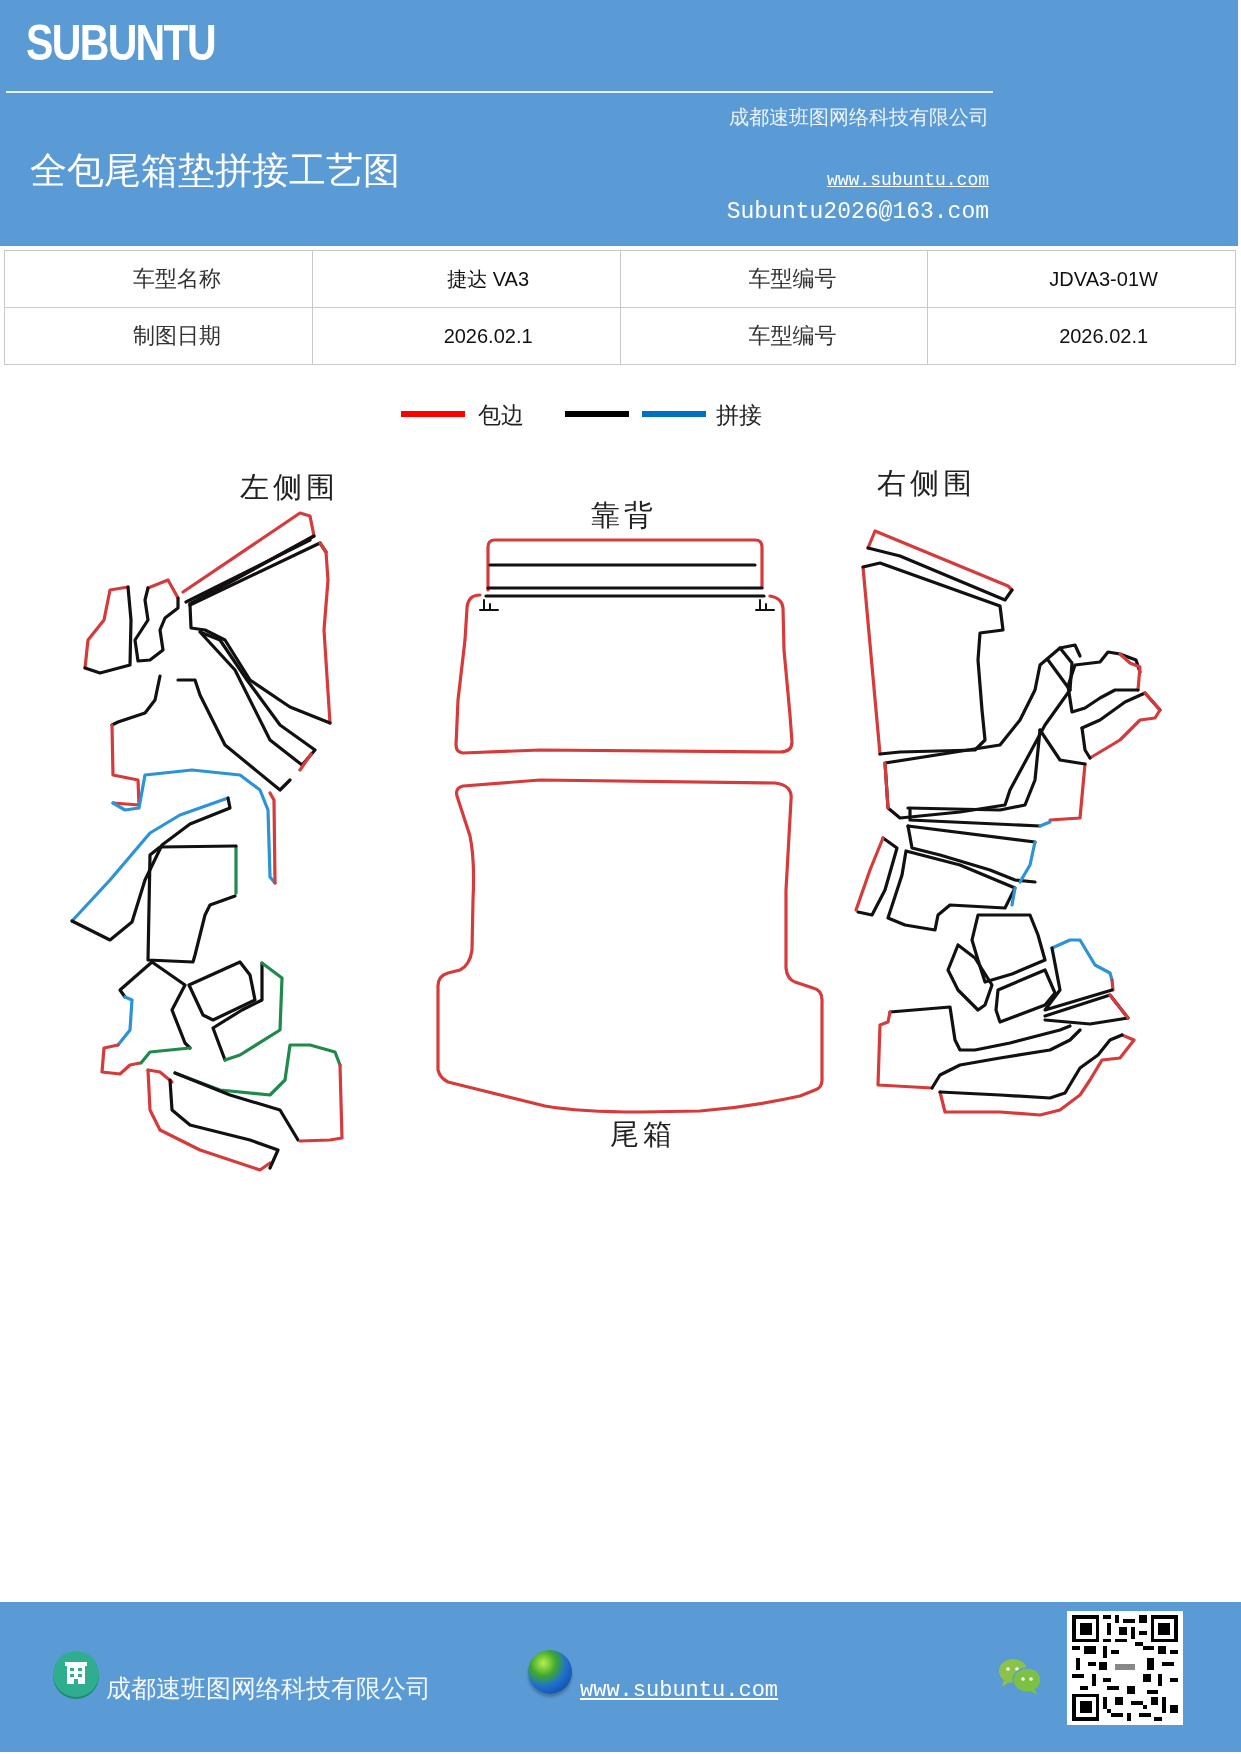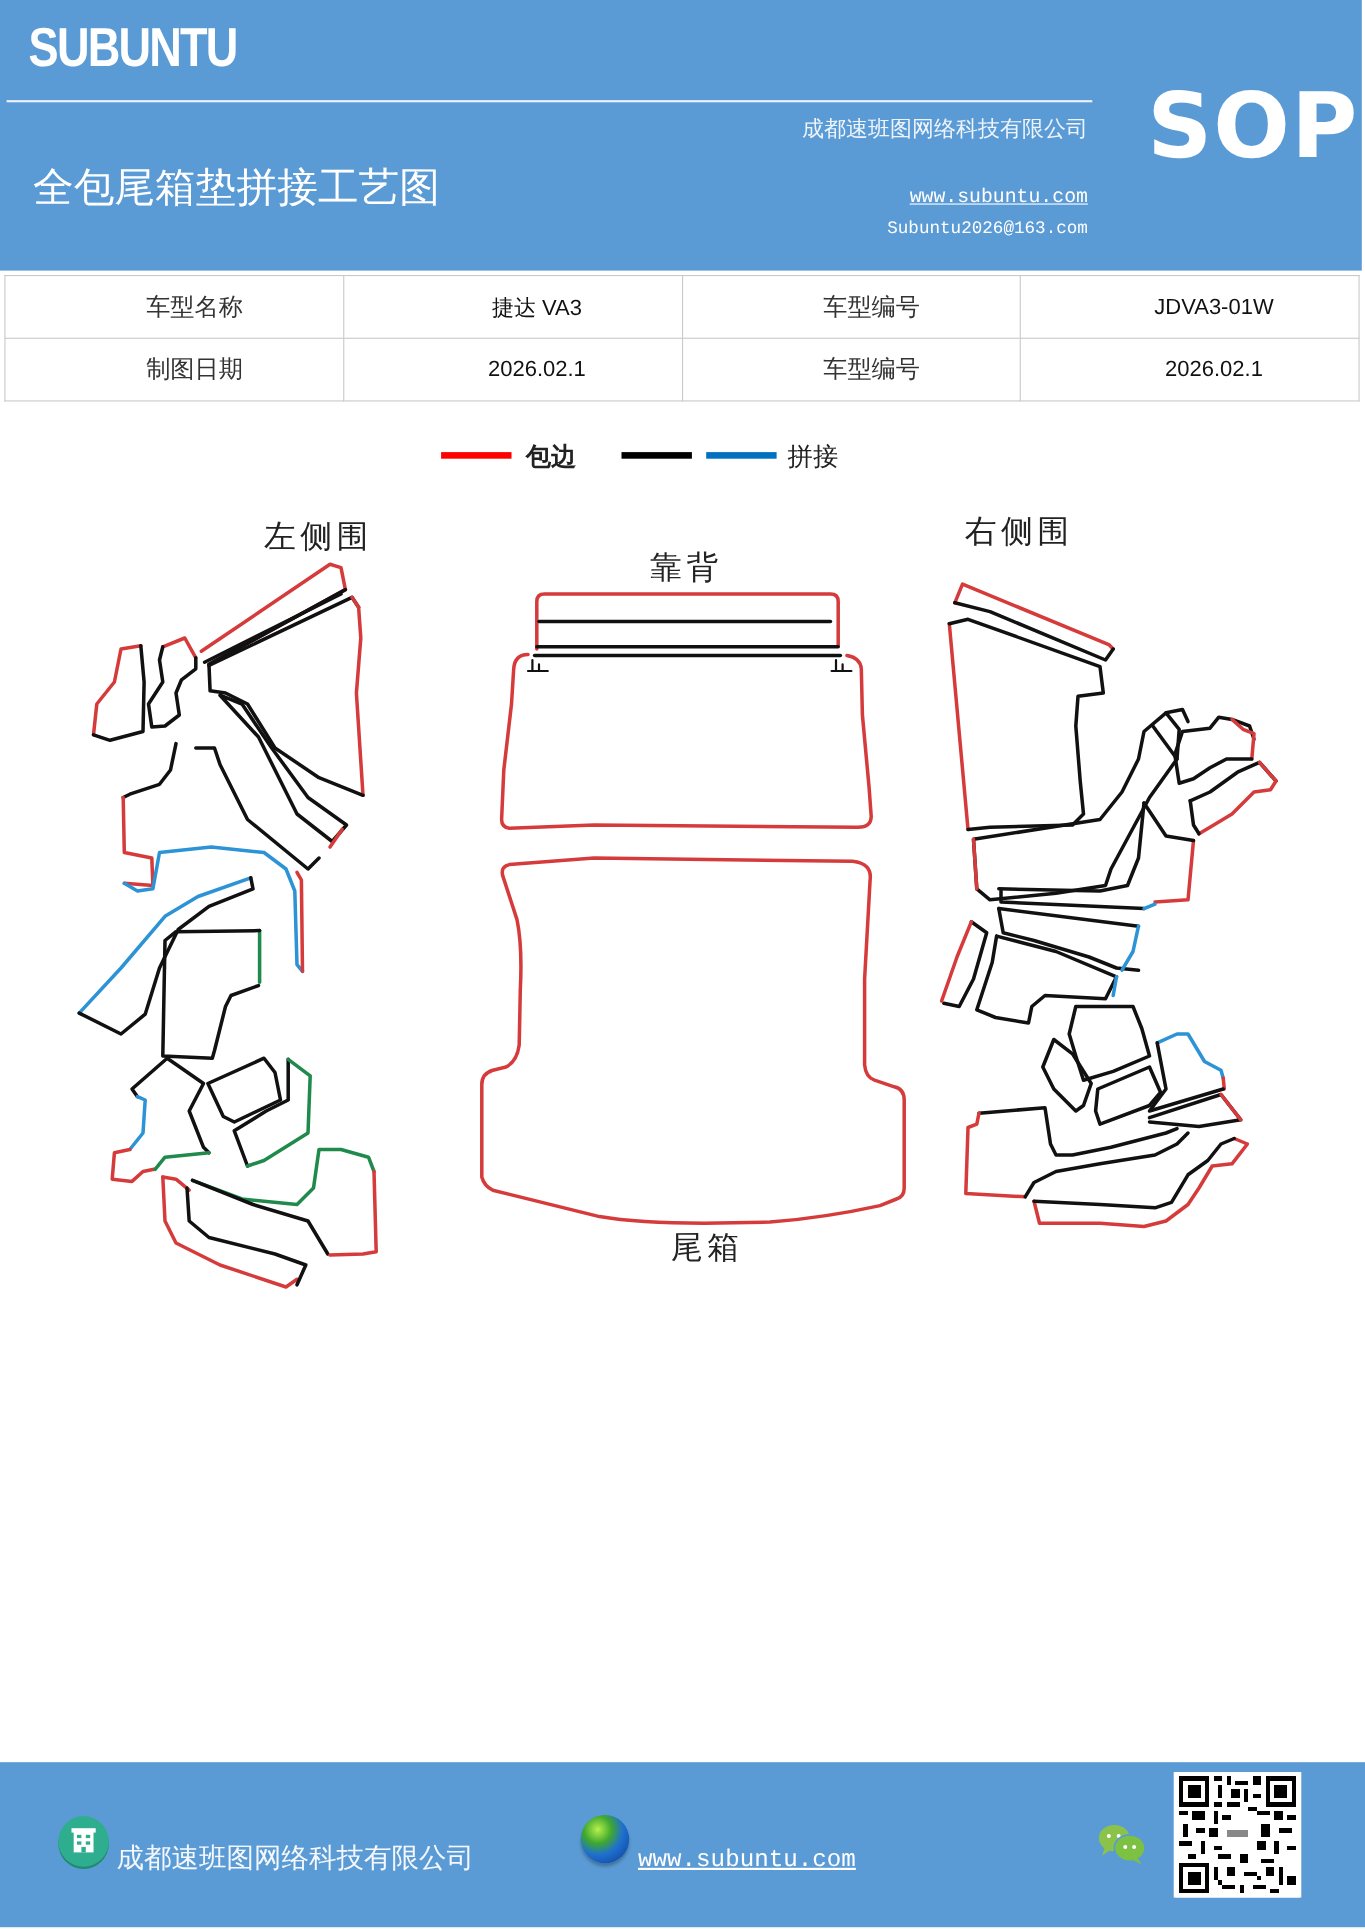--- a/index.html
+++ b/index.html
@@ -12,21 +12,21 @@
            font-weight: bold; font-size: 50px; color: #fff; letter-spacing: -2px;
            transform: scaleX(0.82); transform-origin: left top; }
   .hrule { position: absolute; left: 6px; top: 91px; width: 987px; height: 2px; background: #e8f1fa; }
   .company-top { position: absolute; right: 249px; top: 104px; font-family: "DejaVu Serif", serif;
                  font-size: 20px; color: #eef4fb; }
   .doc-title { position: absolute; left: 30px; top: 146px; font-family: "DejaVu Serif", serif;
                font-size: 37px; color: #fff; }
   .url-top { position: absolute; right: 249px; top: 170px; font-family: "Liberation Mono", monospace;
              font-size: 18px; color: #fff; text-decoration: underline; }
   .email-top { position: absolute; right: 249px; top: 199px; font-family: "Liberation Mono", monospace;
-               font-size: 16px; color: #fff; }
+               font-size: 23px; color: #fff; }
   .sop { position: absolute; left: 1043px; top: 68px; font-family: "DejaVu Sans", sans-serif;
          font-weight: bold; font-size: 82px; color: #fff; letter-spacing: 1px; }
 
   
   .info-table { position: absolute; left: 4px; top: 250px; width: 1232px; border-collapse: collapse; }
   .info-table td { border: 1px solid #c9c9c9; height: 56px; text-align: center; font-size: 21px;
                    width: 25%; padding: 0; }
   .info-table td.lbl { font-family: "DejaVu Serif", serif; color: #333; font-size: 22px; padding-left: 37px; }
   .info-table td.val { font-family: "Liberation Sans", sans-serif; color: #111; font-size: 20px; padding-left: 44px; }
 
@@ -57,21 +57,20 @@
 </head>
 <body>
 
 <div class="header">
   <div class="brand">SUBUNTU</div>
   <div class="hrule"></div>
   <div class="company-top">成都速班图网络科技有限公司</div>
   <div class="doc-title">全包尾箱垫拼接工艺图</div>
   <div class="url-top">www.subuntu.com</div>
   <div class="email-top">Subuntu2026@163.com</div>
-  <div class="sop">SOP</div>
 </div>
 
 <table class="info-table">
   <tbody>
       <tr>
     <td class="lbl">车型名称</td>
     <td class="val">捷达 VA3</td>
     <td class="lbl">车型编号</td>
     <td class="val">JDVA3-01W</td>
   </tr>
@@ -79,21 +78,21 @@
     <td class="lbl">制图日期</td>
     <td class="val">2026.02.1</td>
     <td class="lbl">车型编号</td>
     <td class="val">2026.02.1</td>
   </tr>
 </tbody>
   </table>
 
 <div class="legend">
   <div class="swatch" style="left:401px;width:64px;background:#ff0000;"></div>
-  <div class="legend-text" style="left:478px;font-weight:bold;">包边</div>
+  <div class="legend-text" style="left:478px;">包边</div>
   <div class="swatch" style="left:565px;width:64px;background:#000;"></div>
   <div class="swatch" style="left:642px;width:64px;background:#0070c0;"></div>
   <div class="legend-text" style="left:716px;">拼接</div>
 </div>
 
 <div class="diagram">
   <svg width="1241" height="740" viewBox="0 440 1241 740" fill="none" stroke-width="3.2" stroke-linejoin="round" stroke-linecap="round">
 
     <g>
 

